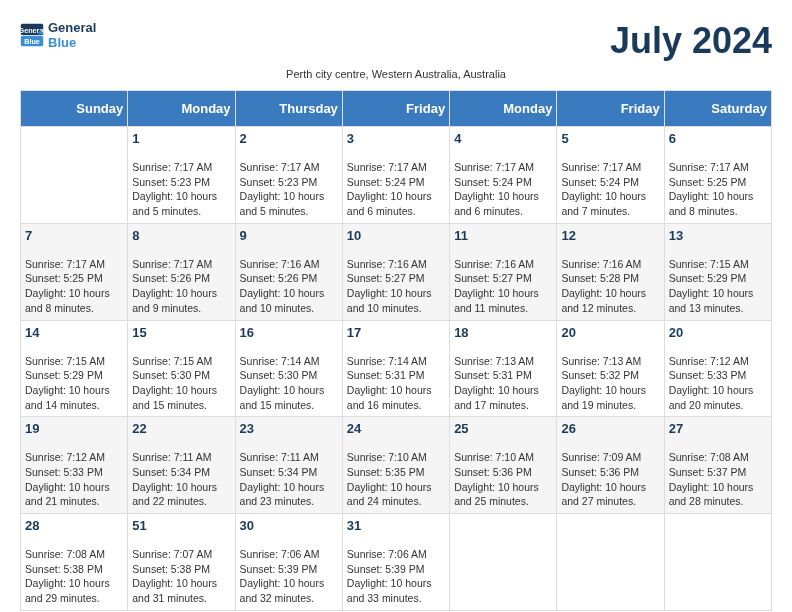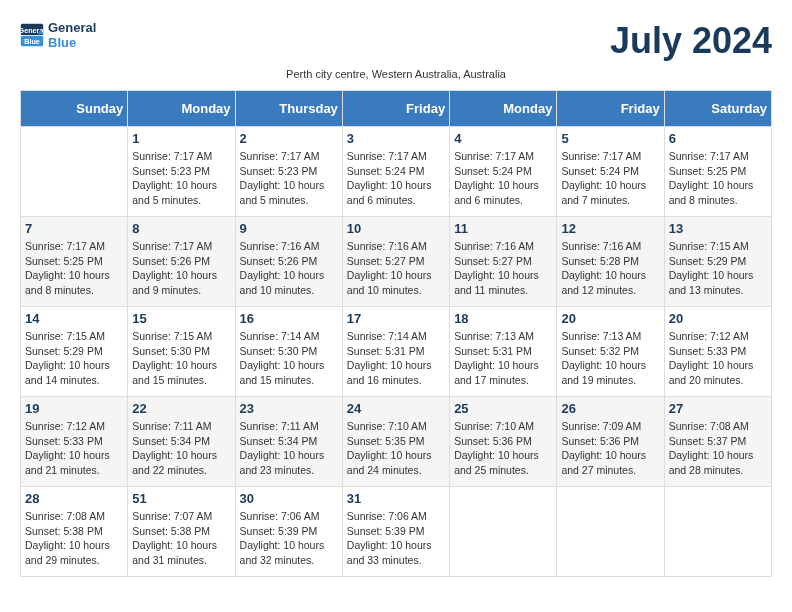--- a/index.html
+++ b/index.html
@@ -60,20 +60,21 @@
     .day-number {
       font-weight: bold;
       font-size: 13px;
       color: #1a3a5c;
       margin-bottom: 3px;
     }
     .day-info {
       font-size: 10.5px;
       color: #333;
       line-height: 1.4;
+      margin-top: 14px;
     }
     .row-shade {
       background-color: #f5f5f5;
     }
     .row-white {
       background-color: #fff;
     }
     .header-top {
       display: flex;
       justify-content: space-between;

